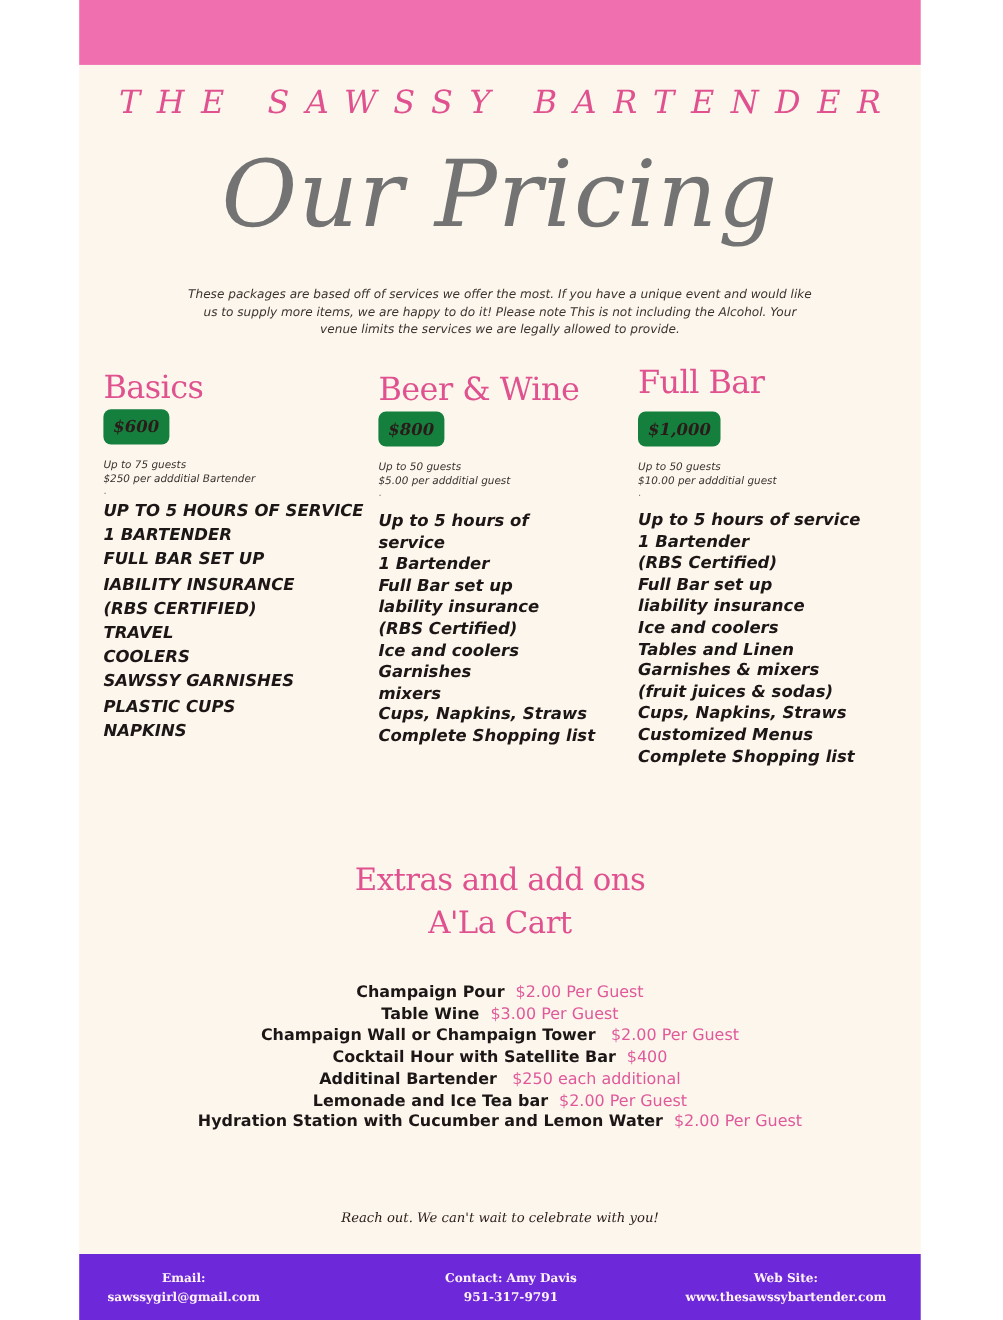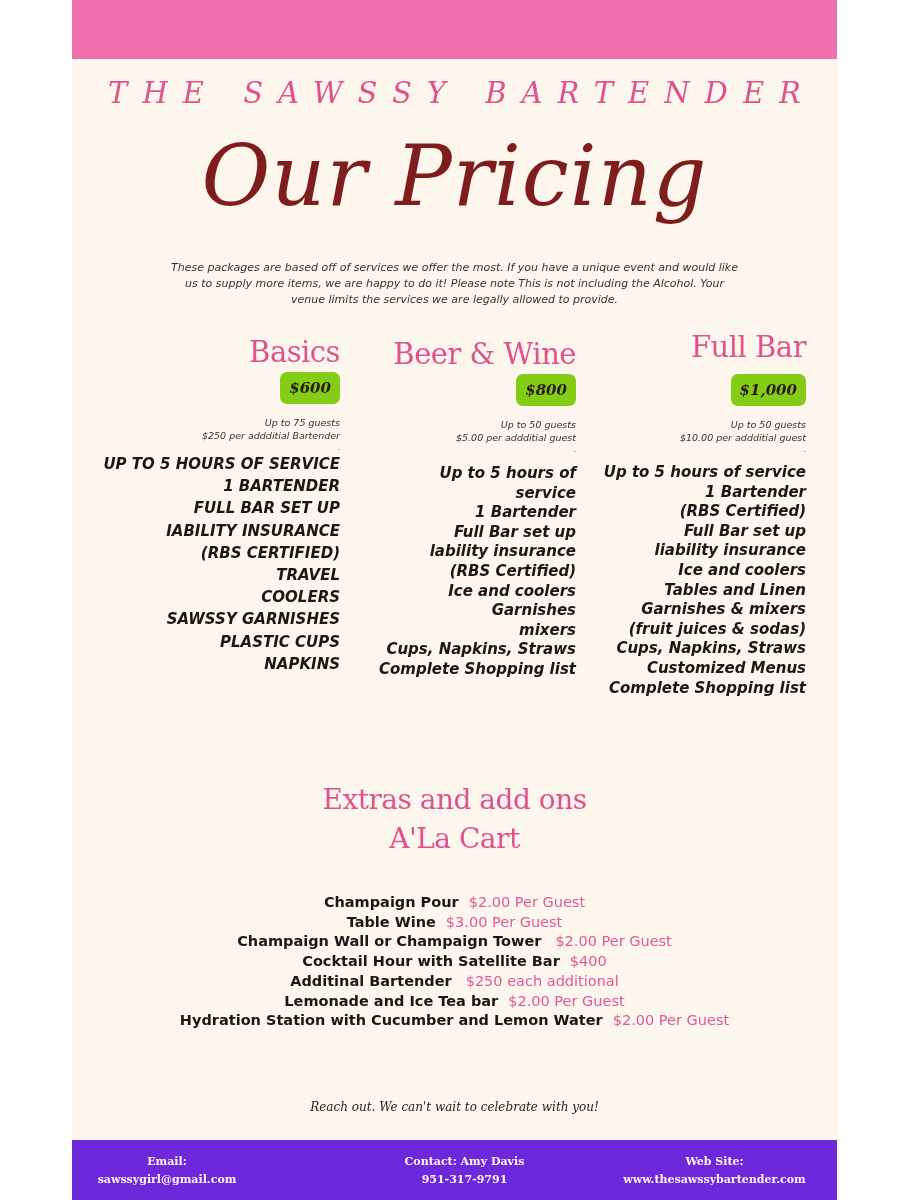--- a/index.html
+++ b/index.html
@@ -21,26 +21,26 @@
   }
   .script-title {
     position: absolute; left: 0; top: 120px; width: 765px; text-align: center;
     font-family: "DejaVu Serif", serif; font-style: italic; color: #2b1a17;
     font-size: 92px; font-weight: normal; letter-spacing: 2px;
   }
   .intro {
     position: absolute; left: 95px; top: 260px; width: 575px; text-align: center;
     font-family: "DejaVu Sans", sans-serif; font-style: italic; font-size: 11px; line-height: 16px; color: #3a3230;
   }
-  .pkg { position: absolute; text-align: right; }
+  .pkg { position: absolute; text-align: left; }
   .pkg-title {
     font-family: "DejaVu Serif", serif; color: #e0528f; font-size: 29px; line-height: 36px; letter-spacing: -0.5px;
   }
   .price-badge {
-    display: inline-block; background: #84cc16; border-radius: 7px;
+    display: inline-block; background: #15803d; border-radius: 7px;
     font-family: "DejaVu Serif", serif; font-style: italic; font-weight: bold;
     font-size: 15px; color: #2a1b1a; padding: 7px 9px; margin-top: 2px;
   }
   .guests {
     font-style: italic; font-size: 9.5px; line-height: 13px; color: #3a3230; margin-top: 12px;
   }
   .dot { font-size: 9px; line-height: 10px; color: #777; }
   .features {
     list-style: none; margin: 0; padding: 0;
     font-family: "DejaVu Sans", sans-serif; font-style: italic; font-weight: bold; color: #1c1616;
@@ -72,21 +72,21 @@
 </style>
 </head>
 <body>
 
 <div class="page">
   <div class="top-band"></div>
 
   <div class="brand">THE SAWSSY BARTENDER</div>
 
   <div class="script-title">
-    <span style="font-family:'DejaVu Serif',serif;font-style:italic;font-weight:normal;font-size:84px;line-height:110px;color:#7f1d1d;letter-spacing:1px;">Our Pricing</span>
+    <span style="font-family:'DejaVu Serif',serif;font-style:italic;font-weight:normal;font-size:84px;line-height:110px;color:#737373;letter-spacing:1px;">Our Pricing</span>
   </div>
 
   <div class="intro">These packages are based off of services we offer the most.  If you have a unique event and would like us to supply more items, we are happy to do it!  Please note This is not including the Alcohol. Your venue limits the services we are legally allowed to provide.</div>
 
   <div class="pkg" style="left:22px; top:334px; width:246px;">
     <div class="pkg-title">Basics</div>
     <div class="price-badge">$600</div>
     <div class="guests">Up to 75 guests</div>
     <div class="guests" style="margin-top:0">$250 per addditial Bartender</div>
     <div class="dot">.</div>

